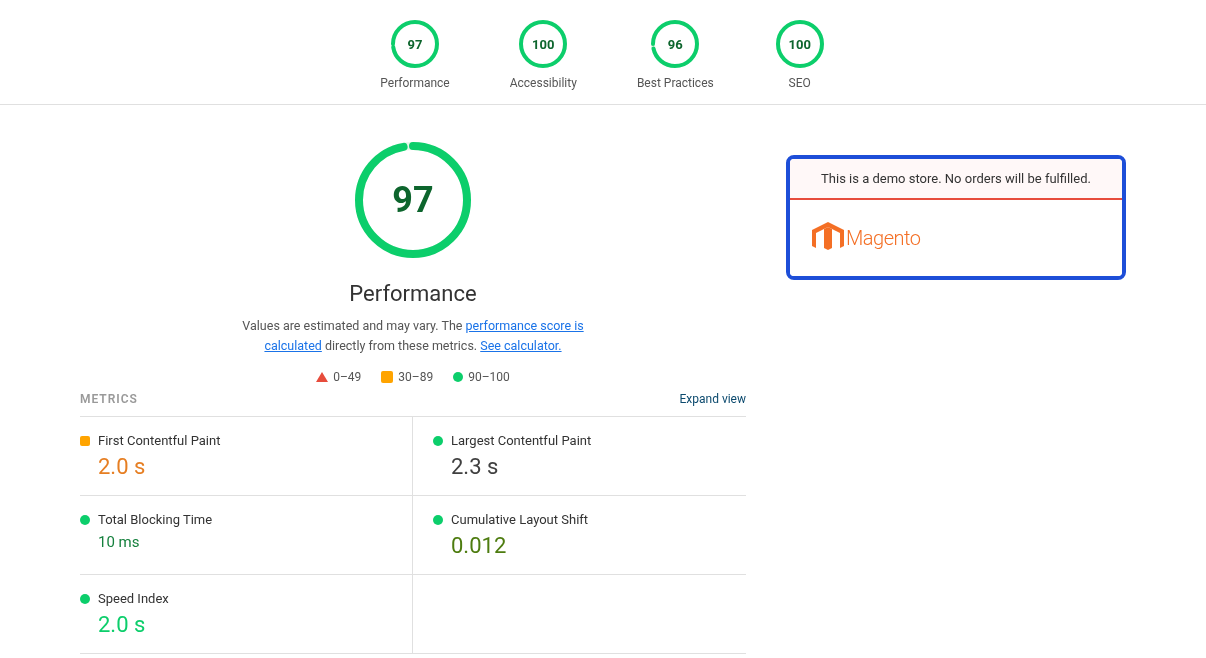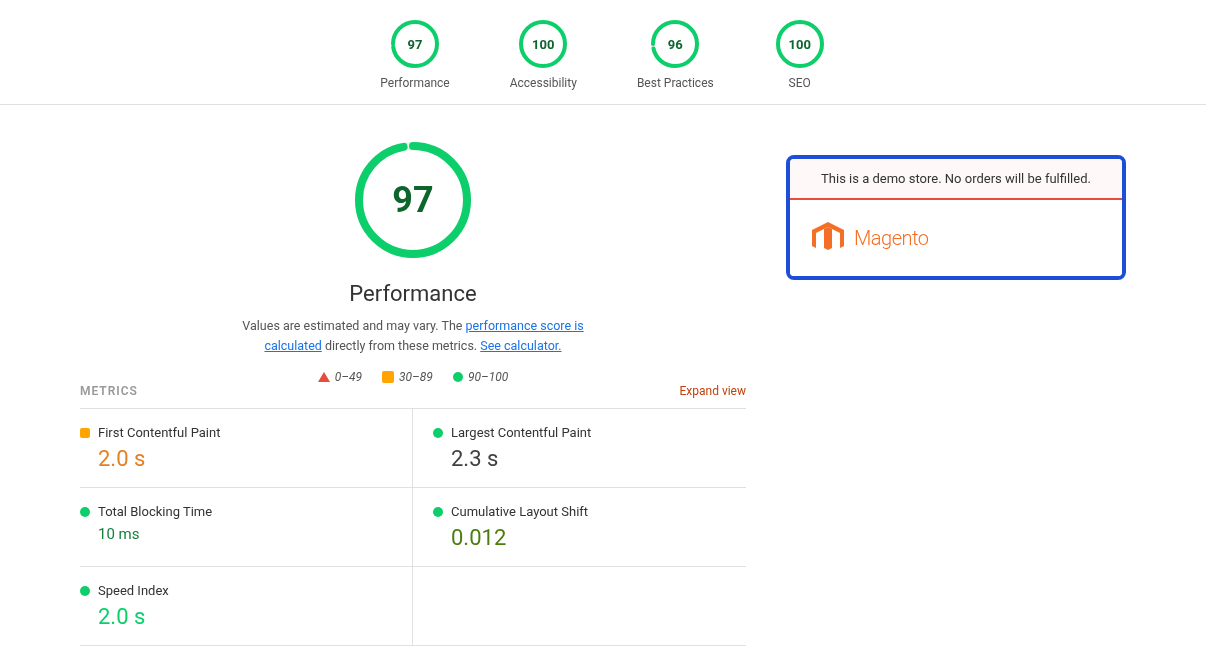--- a/index.html
+++ b/index.html
@@ -127,24 +127,23 @@
     .description a {
       color: #1a73e8;
       text-decoration: underline;
     }
 
     
     .legend {
       display: flex;
       gap: 20px;
       align-items: center;
-      margin-bottom: 0;
+      margin-bottom: 8px;
       font-size: 12px;
       color: #555;
-      font-style: italic;
     }
     .legend-item {
       display: flex;
       align-items: center;
       gap: 5px;
     }
 
     
     .metrics-header {
       display: flex;
@@ -154,21 +153,21 @@
       padding: 0 0;
     }
     .metrics-label {
       font-size: 12px;
       font-weight: 600;
       color: #999;
       letter-spacing: 0.08em;
     }
     .expand-view {
       font-size: 12px;
-      color: #c2410c;
+      color: #0c4a6e;
       cursor: pointer;
       padding-left: 27px;
     }
 
     .metrics-grid {
       display: grid;
       grid-template-columns: 1fr 1fr;
       gap: 0;
       width: 100%;
       border-top: 1px solid #e0e0e0;
@@ -222,21 +221,20 @@
       padding: 20px;
       display: flex;
       align-items: center;
       gap: 10px;
       background: #fff;
     }
     
     .magento-logo {
       display: flex;
       align-items: center;
-      gap: 8px;
     }
     .magento-icon {
       width: 36px;
       height: 36px;
     }
     .magento-text {
       font-size: 20px;
       color: #f46f25;
       font-weight: 300;
       letter-spacing: -0.5px;

